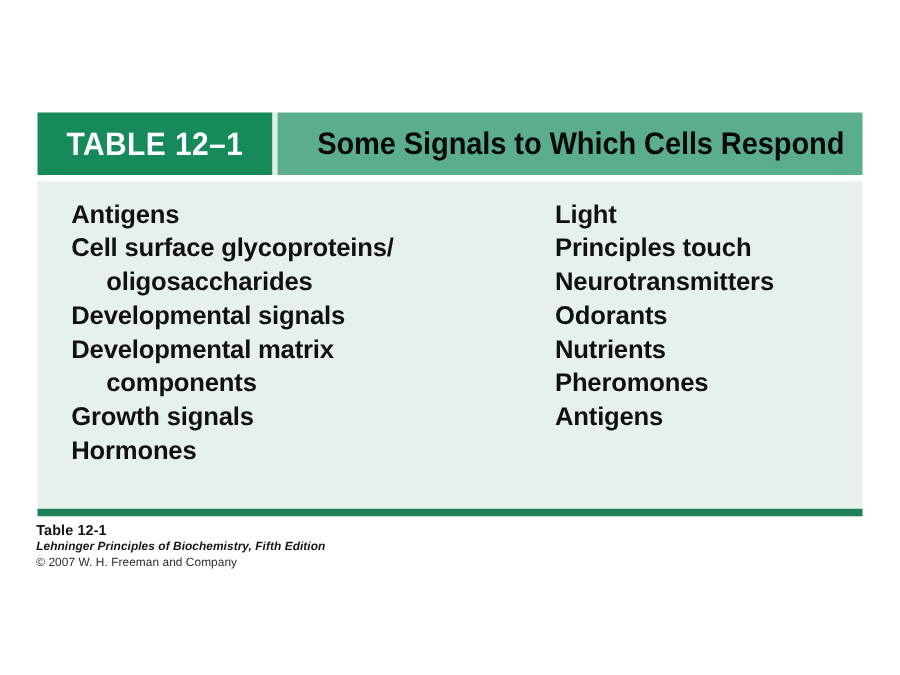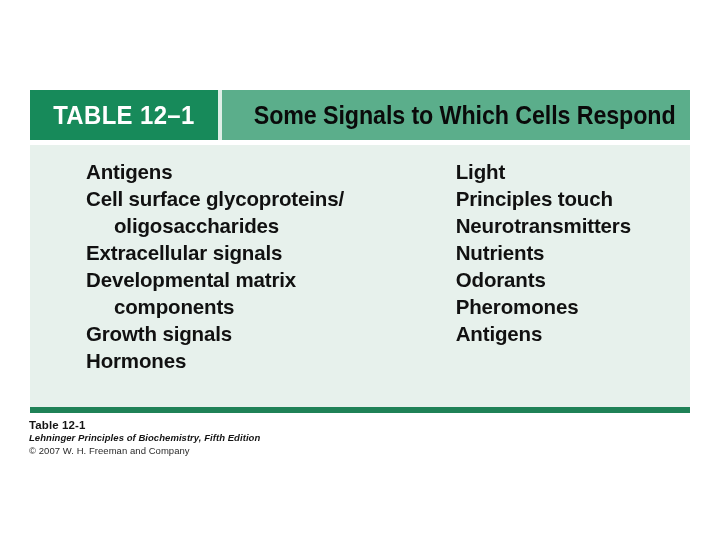--- a/index.html
+++ b/index.html
@@ -93,21 +93,20 @@
   .table-body {
     position: relative;
     width: 660px;
     height: 262px;
     background: #e7f1ec;
     box-sizing: border-box;
   }
   .body-columns {
     display: flex;
     padding-top: 13px;
-    margin-left: 29px;
   }
   .body-col {
     box-sizing: border-box;
   }
   .body-col-left {
     width: 390px;
     padding-left: 27px;
   }
   .body-col-right {
     width: 270px;
@@ -184,33 +183,33 @@
 
     <div class="header-gap"></div>
 
     <div class="table-body">
       <div class="body-columns">
 
         <div class="body-col body-col-left">
           <div class="signal-line">Antigens</div>
           <div class="signal-line">Cell surface glycoproteins/</div>
           <div class="signal-line indented">oligosaccharides</div>
-          <div class="signal-line">Extracellular signals</div>
+          <div class="signal-line">Developmental signals</div>
           <div class="signal-line">Developmental matrix</div>
           <div class="signal-line indented">components</div>
           <div class="signal-line">Growth signals</div>
           <div class="signal-line">Hormones</div>
         </div>
 
         <div class="body-col body-col-right">
           <div class="signal-line">Light</div>
           <div class="signal-line">Principles touch</div>
           <div class="signal-line">Neurotransmitters</div>
+          <div class="signal-line">Odorants</div>
           <div class="signal-line">Nutrients</div>
-          <div class="signal-line">Odorants</div>
           <div class="signal-line">Pheromones</div>
           <div class="signal-line">Antigens</div>
         </div>
 
       </div>
     </div>
 
   </div>
 
   <div class="bottom-rule"></div>

